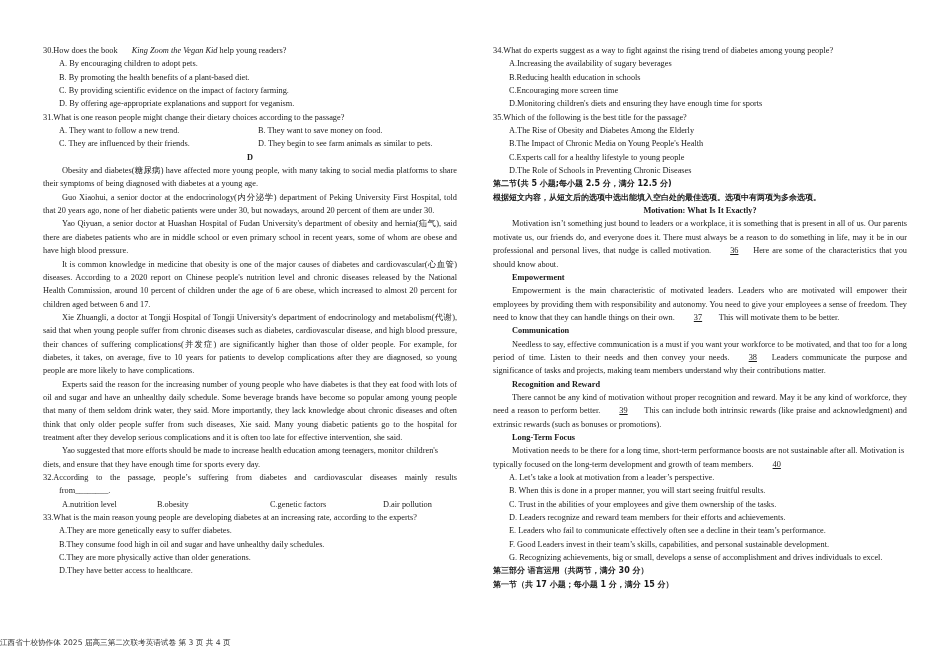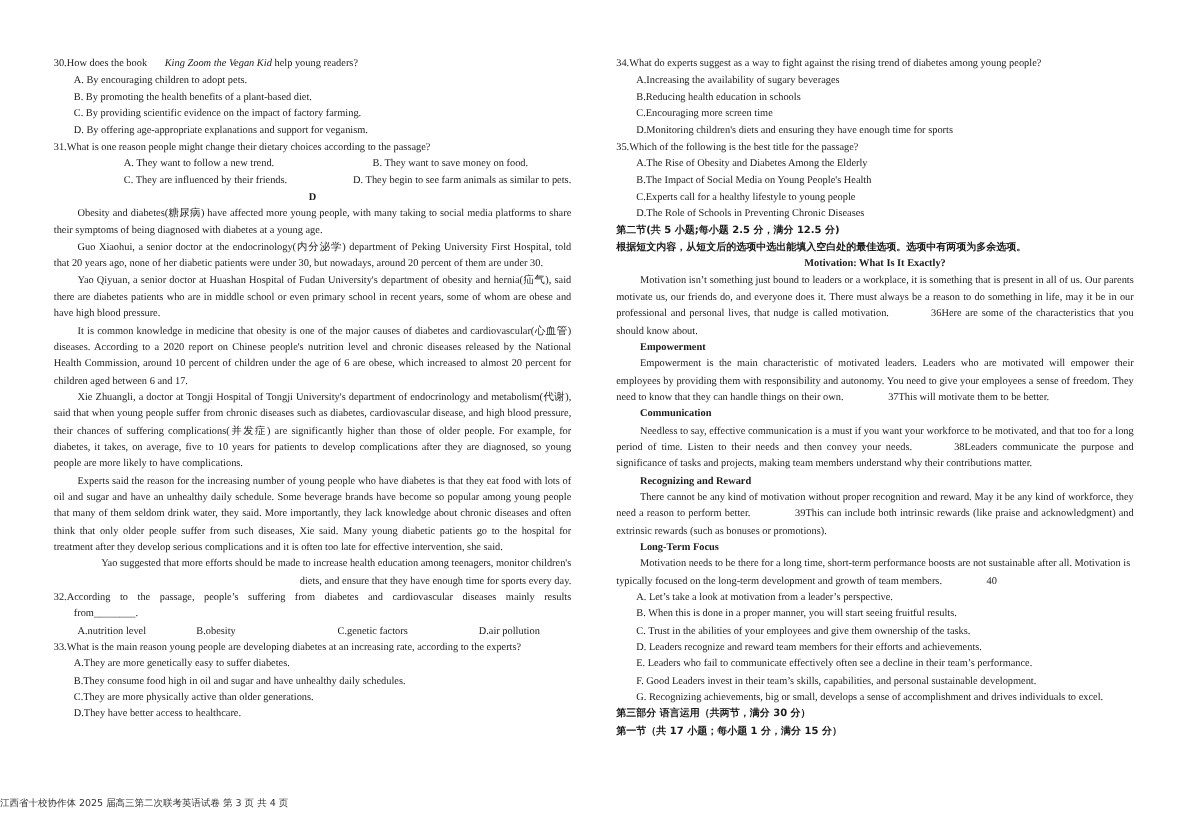--- a/index.html
+++ b/index.html
@@ -5,29 +5,29 @@
   html, body { margin: 0; padding: 0; background: #ffffff; }
   body { width: 950px; height: 658px; position: relative; overflow: hidden;
          font-family: "Liberation Serif", "DejaVu Serif", serif; color: #1a1a1a;
          font-size: 8.3px; line-height: 13.35px; }
   .col { position: absolute; top: 44px; }
   .col.left { left: 43px; width: 414px; }
   .col.right { left: 493px; width: 414px; }
   .line { white-space: nowrap; }
   .opt { padding-left: 16px; white-space: nowrap; }
   .opt2 { display: flex; padding-left: 16px; }
-  .opt2 span { width: 200px; white-space: nowrap; margin-left: 40px; }
+  .opt2 span { width: 200px; white-space: nowrap; }
   .opt4 { display: flex; padding-left: 19px; }
   .opt4 span { white-space: nowrap; }
   .center { text-align: center; font-weight: bold; }
   .para { text-align: justify; text-indent: 19px; }
   .para-last { text-align: justify; text-align-last: justify; }
   .sub { font-weight: bold; padding-left: 19px; }
   .cn { font-family: "DejaVu Sans", sans-serif; font-size: 8px; font-weight: bold; white-space: nowrap; }
-  .blank { display: inline-block; text-align: right; }
+  .blank { display: inline-block; text-align: left; text-decoration: underline; }
   .indent-q { padding-left: 16px; }
   .footer { position: absolute; top: 636px; left: 0; width: 950px; text-align: left;
             font-family: "DejaVu Sans", sans-serif; font-size: 7.6px; color: #333; }
   i { font-style: italic; padding-left: 12px; }
 </style>
 </head>
 <body>
 
 <div class="col left">
   <div class="line"><span>30.How does the book </span><i>King Zoom the Vegan Kid</i><span> help young readers?</span></div>
@@ -46,21 +46,21 @@
     <span>D. They begin to see farm animals as similar to pets.</span>
   </div>
 
   <div class="center">D</div>
   <div class="para">Obesity and diabetes(糖尿病) have affected more young people, with many taking to social media platforms to share their symptoms of being diagnosed with diabetes at a young age.</div>
   <div class="para">Guo Xiaohui, a senior doctor at the endocrinology(内分泌学) department of Peking University First Hospital, told that 20 years ago, none of her diabetic patients were under 30, but nowadays, around 20 percent of them are under 30.</div>
   <div class="para">Yao Qiyuan, a senior doctor at Huashan Hospital of Fudan University's department of obesity and hernia(疝气), said there are diabetes patients who are in middle school or even primary school in recent years, some of whom are obese and have high blood pressure.</div>
   <div class="para">It is common knowledge in medicine that obesity is one of the major causes of diabetes and cardiovascular(心血管) diseases. According to a 2020 report on Chinese people's nutrition level and chronic diseases released by the National Health Commission, around 10 percent of children under the age of 6 are obese, which increased to almost 20 percent for children aged between 6 and 17.</div>
   <div class="para">Xie Zhuangli, a doctor at Tongji Hospital of Tongji University's department of endocrinology and metabolism(代谢), said that when young people suffer from chronic diseases such as diabetes, cardiovascular disease, and high blood pressure, their chances of suffering complications(并发症) are significantly higher than those of older people. For example, for diabetes, it takes, on average, five to 10 years for patients to develop complications after they are diagnosed, so young people are more likely to have complications.</div>
   <div class="para">Experts said the reason for the increasing number of young people who have diabetes is that they eat food with lots of oil and sugar and have an unhealthy daily schedule. Some beverage brands have become so popular among young people that many of them seldom drink water, they said. More importantly, they lack knowledge about chronic diseases and often think that only older people suffer from such diseases, Xie said. Many young diabetic patients go to the hospital for treatment after they develop serious complications and it is often too late for effective intervention, she said.</div>
-  <div class="para" style="text-align:right">Yao suggested that more efforts should be made to increase health education among teenagers, monitor children's diets, and ensure that they have enough time for sports every day.</div>
+  <div class="para" style="text-align:left">Yao suggested that more efforts should be made to increase health education among teenagers, monitor children's diets, and ensure that they have enough time for sports every day.</div>
 
   <div class="para-last">32.According to the passage, people’s suffering from diabetes and cardiovascular diseases mainly results</div>
   <div class="indent-q">from________.</div>
   <div class="opt4">
     <span style="width:95px">A.nutrition level</span>
     <span style="width:113px">B.obesity</span>
     <span style="width:113px">C.genetic factors</span>
     <span>D.air pollution</span>
   </div>
 
@@ -73,38 +73,38 @@
 
 <div class="col right">
   <div class="line">34.What do experts suggest as a way to fight against the rising trend of diabetes among young people?</div>
   <div class="opt">A.Increasing the availability of sugary beverages</div>
   <div class="opt">B.Reducing health education in schools</div>
   <div class="opt">C.Encouraging more screen time</div>
   <div class="opt">D.Monitoring children's diets and ensuring they have enough time for sports</div>
 
   <div class="line">35.Which of the following is the best title for the passage?</div>
   <div class="opt">A.The Rise of Obesity and Diabetes Among the Elderly</div>
-  <div class="opt">B.The Impact of Social Media on Young People's Health</div>
+  <div class="opt">B.The Impact of Chronic Media on Young People's Health</div>
   <div class="opt">C.Experts call for a healthy lifestyle to young people</div>
   <div class="opt">D.The Role of Schools in Preventing Chronic Diseases</div>
 
   <div class="cn">第二节(共 5 小题;每小题 2.5 分，满分 12.5 分)</div>
   <div class="cn">根据短文内容，从短文后的选项中选出能填入空白处的最佳选项。选项中有两项为多余选项。</div>
 
   <div class="center">Motivation: What Is It Exactly?</div>
 
   <div class="para"><span>Motivation isn’t something just bound to leaders or a workplace, it is something that is present in all of us. Our parents motivate us, our friends do, and everyone does it. There must always be a reason to do something in life, may it be in our professional and personal lives, that nudge is called motivation.</span><span class="blank" style="width:42px">36</span><span>Here are some of the characteristics that you should know about.</span></div>
 
   <div class="sub">Empowerment</div>
   <div class="para"><span>Empowerment is the main characteristic of motivated leaders. Leaders who are motivated will empower their employees by providing them with responsibility and autonomy. You need to give your employees a sense of freedom. They need to know that they can handle things on their own.</span><span class="blank" style="width:44px">37</span><span>This will motivate them to be better.</span></div>
 
   <div class="sub">Communication</div>
   <div class="para"><span>Needless to say, effective communication is a must if you want your workforce to be motivated, and that too for a long period of time. Listen to their needs and then convey your needs.</span><span class="blank" style="width:42px">38</span><span>Leaders communicate the purpose and significance of tasks and projects, making team members understand why their contributions matter.</span></div>
 
-  <div class="sub">Recognizing and Reward</div>
+  <div class="sub">Recognition and Reward</div>
   <div class="para"><span>There cannot be any kind of motivation without proper recognition and reward. May it be any kind of workforce, they need a reason to perform better.</span><span class="blank" style="width:44px">39</span><span>This can include both intrinsic rewards (like praise and acknowledgment) and extrinsic rewards (such as bonuses or promotions).</span></div>
 
   <div class="sub">Long-Term Focus</div>
   <div class="para" style="text-align:left"><span>Motivation needs to be there for a long time, short-term performance boosts are not sustainable after all. Motivation is typically focused on the long-term development and growth of team members.</span><span class="blank" style="width:44px">40</span></div>
 
   <div class="opt">A. Let’s take a look at motivation from a leader’s perspective.</div>
   <div class="opt">B. When this is done in a proper manner, you will start seeing fruitful results.</div>
   <div class="opt">C. Trust in the abilities of your employees and give them ownership of the tasks.</div>
   <div class="opt">D. Leaders recognize and reward team members for their efforts and achievements.</div>
   <div class="opt">E. Leaders who fail to communicate effectively often see a decline in their team’s performance.</div>

